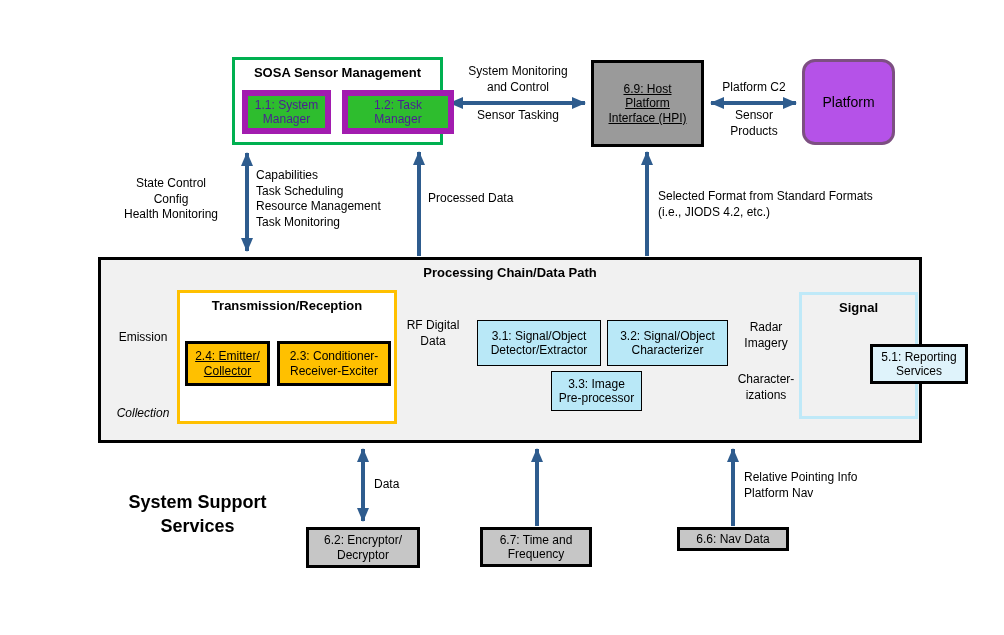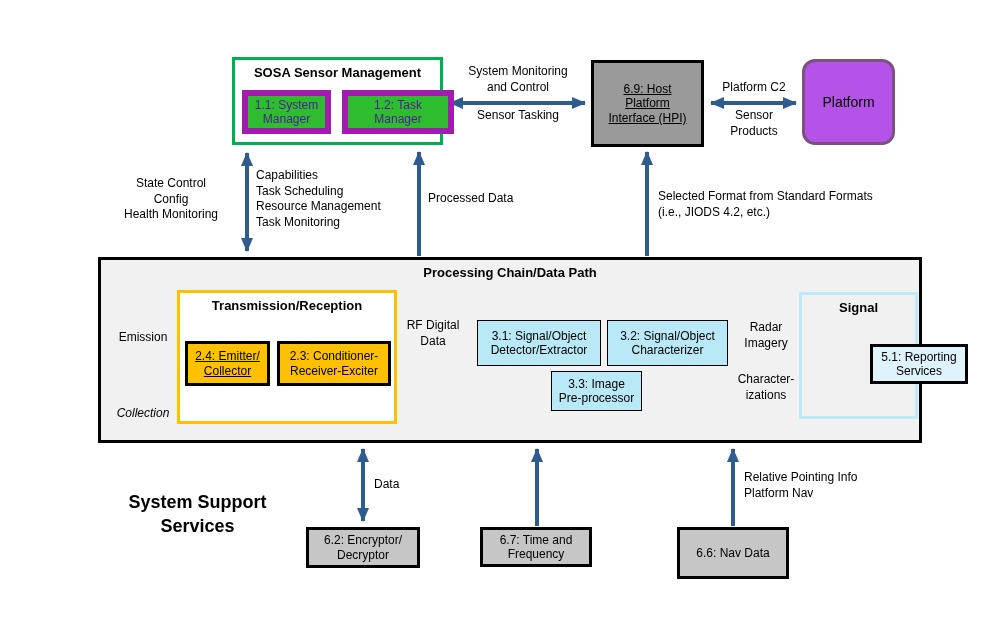--- a/index.html
+++ b/index.html
@@ -145,15 +145,15 @@
 
   <div class="lbl" style="left:374px; top:477px; width:60px;">Data</div>
   <div class="node gray-box" style="left:306px; top:527px; width:114px; height:41px;">6.2: Encryptor/
 Decryptor</div>
 
   <div class="node gray-box" style="left:480px; top:527px; width:112px; height:40px;">6.7: Time and
 Frequency</div>
 
   <div class="lbl" style="left:744px; top:470px; width:170px;">Relative Pointing Info
 Platform Nav</div>
-  <div class="node gray-box" style="left:677px; top:527px; width:112px; height:52px;">6.6: Nav Data</div>
+  <div class="node gray-box" style="left:677px; top:527px; width:112px; height:24px;">6.6: Nav Data</div>
 
 </div>
 
 </body></html>

